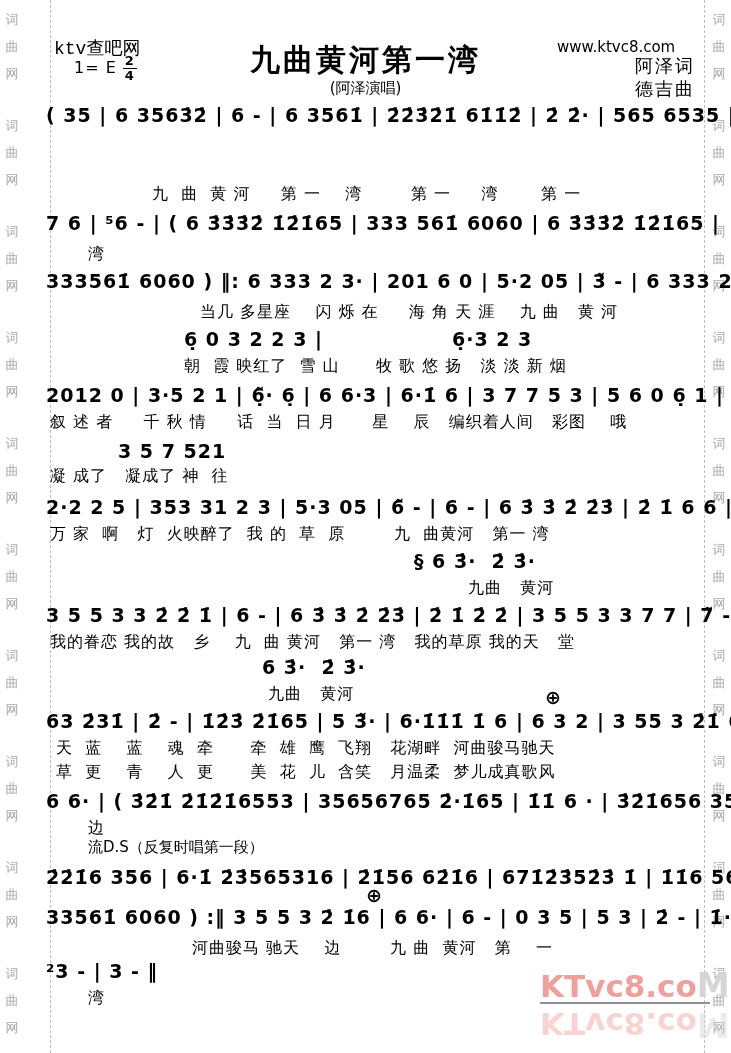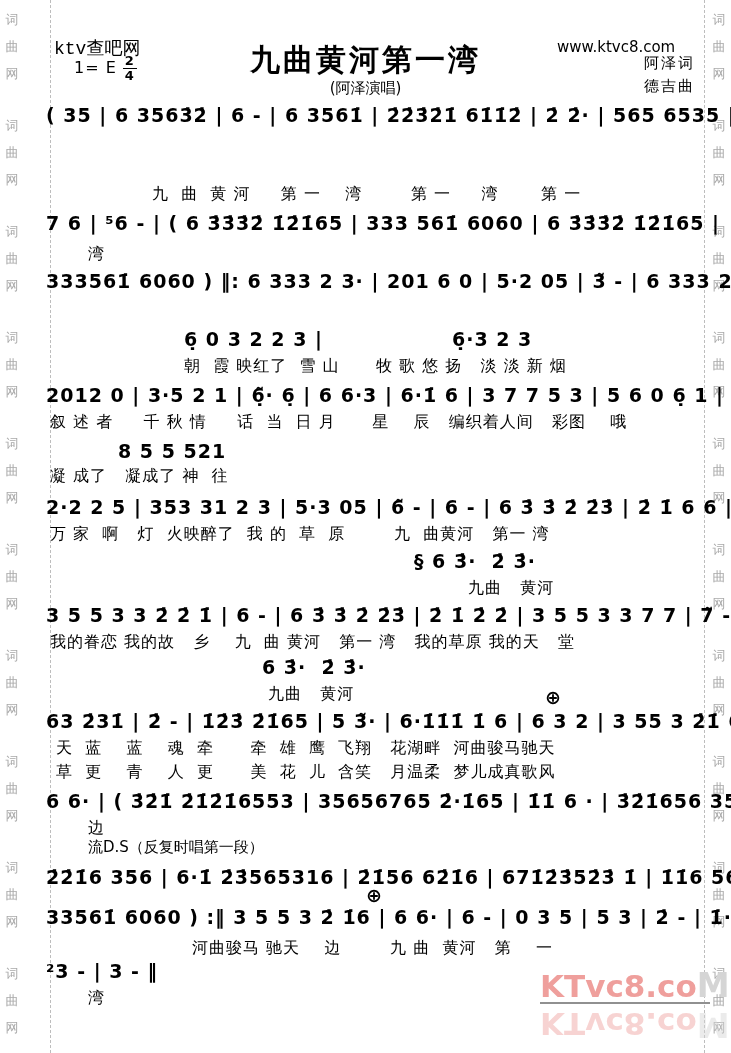--- a/index.html
+++ b/index.html
@@ -16,21 +16,21 @@
   
   .site-left{position:absolute;left:54px;top:36px;font-size:18px;font-family:Liberation Mono, monospace;}
   .keyline{position:absolute;left:74px;top:54px;font-size:16px;letter-spacing:1px;}
   .frac{display:inline-flex;flex-direction:column;align-items:center;font-size:13px;
         font-weight:bold;line-height:1.05;vertical-align:middle;margin-left:6px;}
   .frac .num{border-bottom:1.5px solid #000;padding:0 2px;}
   .title{position:absolute;left:0;right:0;top:40px;text-align:center;font-size:30px;
          font-weight:bold;letter-spacing:3px;}
   .subtitle{position:absolute;left:0;right:0;top:79px;text-align:center;font-size:15px;}
   .site-right{position:absolute;left:557px;top:38px;font-size:15px;}
-  .credit{position:absolute;right:36px;font-size:15px;letter-spacing:2px;}
+  .credit{position:absolute;right:36px;font-size:18px;letter-spacing:2px;}
   .credit.lyricist{top:54px;}
   .credit.composer{top:77px;}
   
   .notes{position:absolute;font-size:19px;font-weight:bold;letter-spacing:1px;
          white-space:pre;font-family:"DejaVu Sans",sans-serif;}
   .lyrics{position:absolute;font-size:16px;white-space:pre;letter-spacing:1px;}
   .coda{position:absolute;font-size:19px;font-weight:bold;}
   .dsnote{position:absolute;font-size:15px;white-space:pre;}
   
   .ktv-wm{position:absolute;left:540px;top:966px;font-weight:bold;white-space:nowrap;}
@@ -143,29 +143,30 @@
   <div class="credit composer">德吉曲</div>
 
   <div class="notes" style="left:46px;top:104px;">( 35 | 6 3563̇2̇ | 6 - | 6 3561̇ | 2̇2̇3̇2̇1̇ 61̇1̇2̇ | 2̇ 2̇· | 565 6535 |</div>
 
   <div class="lyrics" style="left:152px;top:184px;">九  曲  黄 河     第 一    湾        第 一     湾       第 一</div>
 
   <div class="notes" style="left:46px;top:212px;">7 6 | ⁵6 - | ( 6 3̇3̇3̇2̇ 1̇2̇1̇65 | 333 561̇ 6060 | 6 3̇3̇3̇2̇ 1̇2̇1̇65 |</div>
   <div class="lyrics" style="left:88px;top:244px;">湾</div>
 
   <div class="notes" style="left:46px;top:270px;">333561̇ 6060 ) ‖: 6 333 2 3· | 201 6 0 | 5·2 05 | 3̃ - | 6 333 2 2 |</div>
+  <div class="lyrics" style="left:200px;top:302px;">当几 多星座    闪 烁 在     海 角 天 涯    九 曲   黄 河</div>
 
   <div class="notes" style="left:184px;top:328px;">6̣ 0 3 2 2 3 |</div>
   <div class="notes" style="left:452px;top:328px;">6̣·3 2 3</div>
   <div class="lyrics" style="left:184px;top:356px;">朝  霞 映红了  雪 山      牧 歌 悠 扬   淡 淡 新 烟</div>
 
   <div class="notes" style="left:46px;top:384px;">2012 0 | 3·5 2 1 | 6̣̃· 6̣ | 6 6·3 | 6·1̇ 6 | 3 7 7 5 3 | 5 6 0 6̣ 1 |</div>
   <div class="lyrics" style="left:50px;top:412px;">叙 述 者     千 秋 情     话  当  日 月      星    辰   编织着人间   彩图    哦</div>
 
-  <div class="notes" style="left:118px;top:440px;">8 5 5 521</div>
+  <div class="notes" style="left:118px;top:440px;">3 5 7 521</div>
   <div class="lyrics" style="left:50px;top:466px;">凝 成了   凝成了 神  往</div>
 
   <div class="notes" style="left:46px;top:496px;">2·2 2 5 | 353 31 2 3 | 5·3 05 | 6̃ - | 6 - | 6 3̇ 3̇ 2̇ 2̇3̇ | 2̇ 1̇ 6 6 |</div>
   <div class="lyrics" style="left:50px;top:524px;">万 家  啊   灯  火映醉了  我 的  草  原        九  曲黄河   第一 湾</div>
 
   <div class="notes" style="left:414px;top:550px;text-align:center;">§ 6 3̇·  2̇ 3̇·</div>
   <div class="lyrics" style="left:468px;top:578px;">九曲   黄河</div>
 
   <div class="notes" style="left:46px;top:604px;">3 5 5 3 3 2̇ 2̇ 1̇ | 6 - | 6 3̇ 3̇ 2̇ 2̇3̇ | 2̇ 1̇ 2̇ 2̇ | 3 5 5 3 3 7 7 | 7̃ - |</div>
   <div class="lyrics" style="left:50px;top:632px;">我的眷恋 我的故   乡    九  曲 黄河   第一 湾   我的草原 我的天   堂</div>

